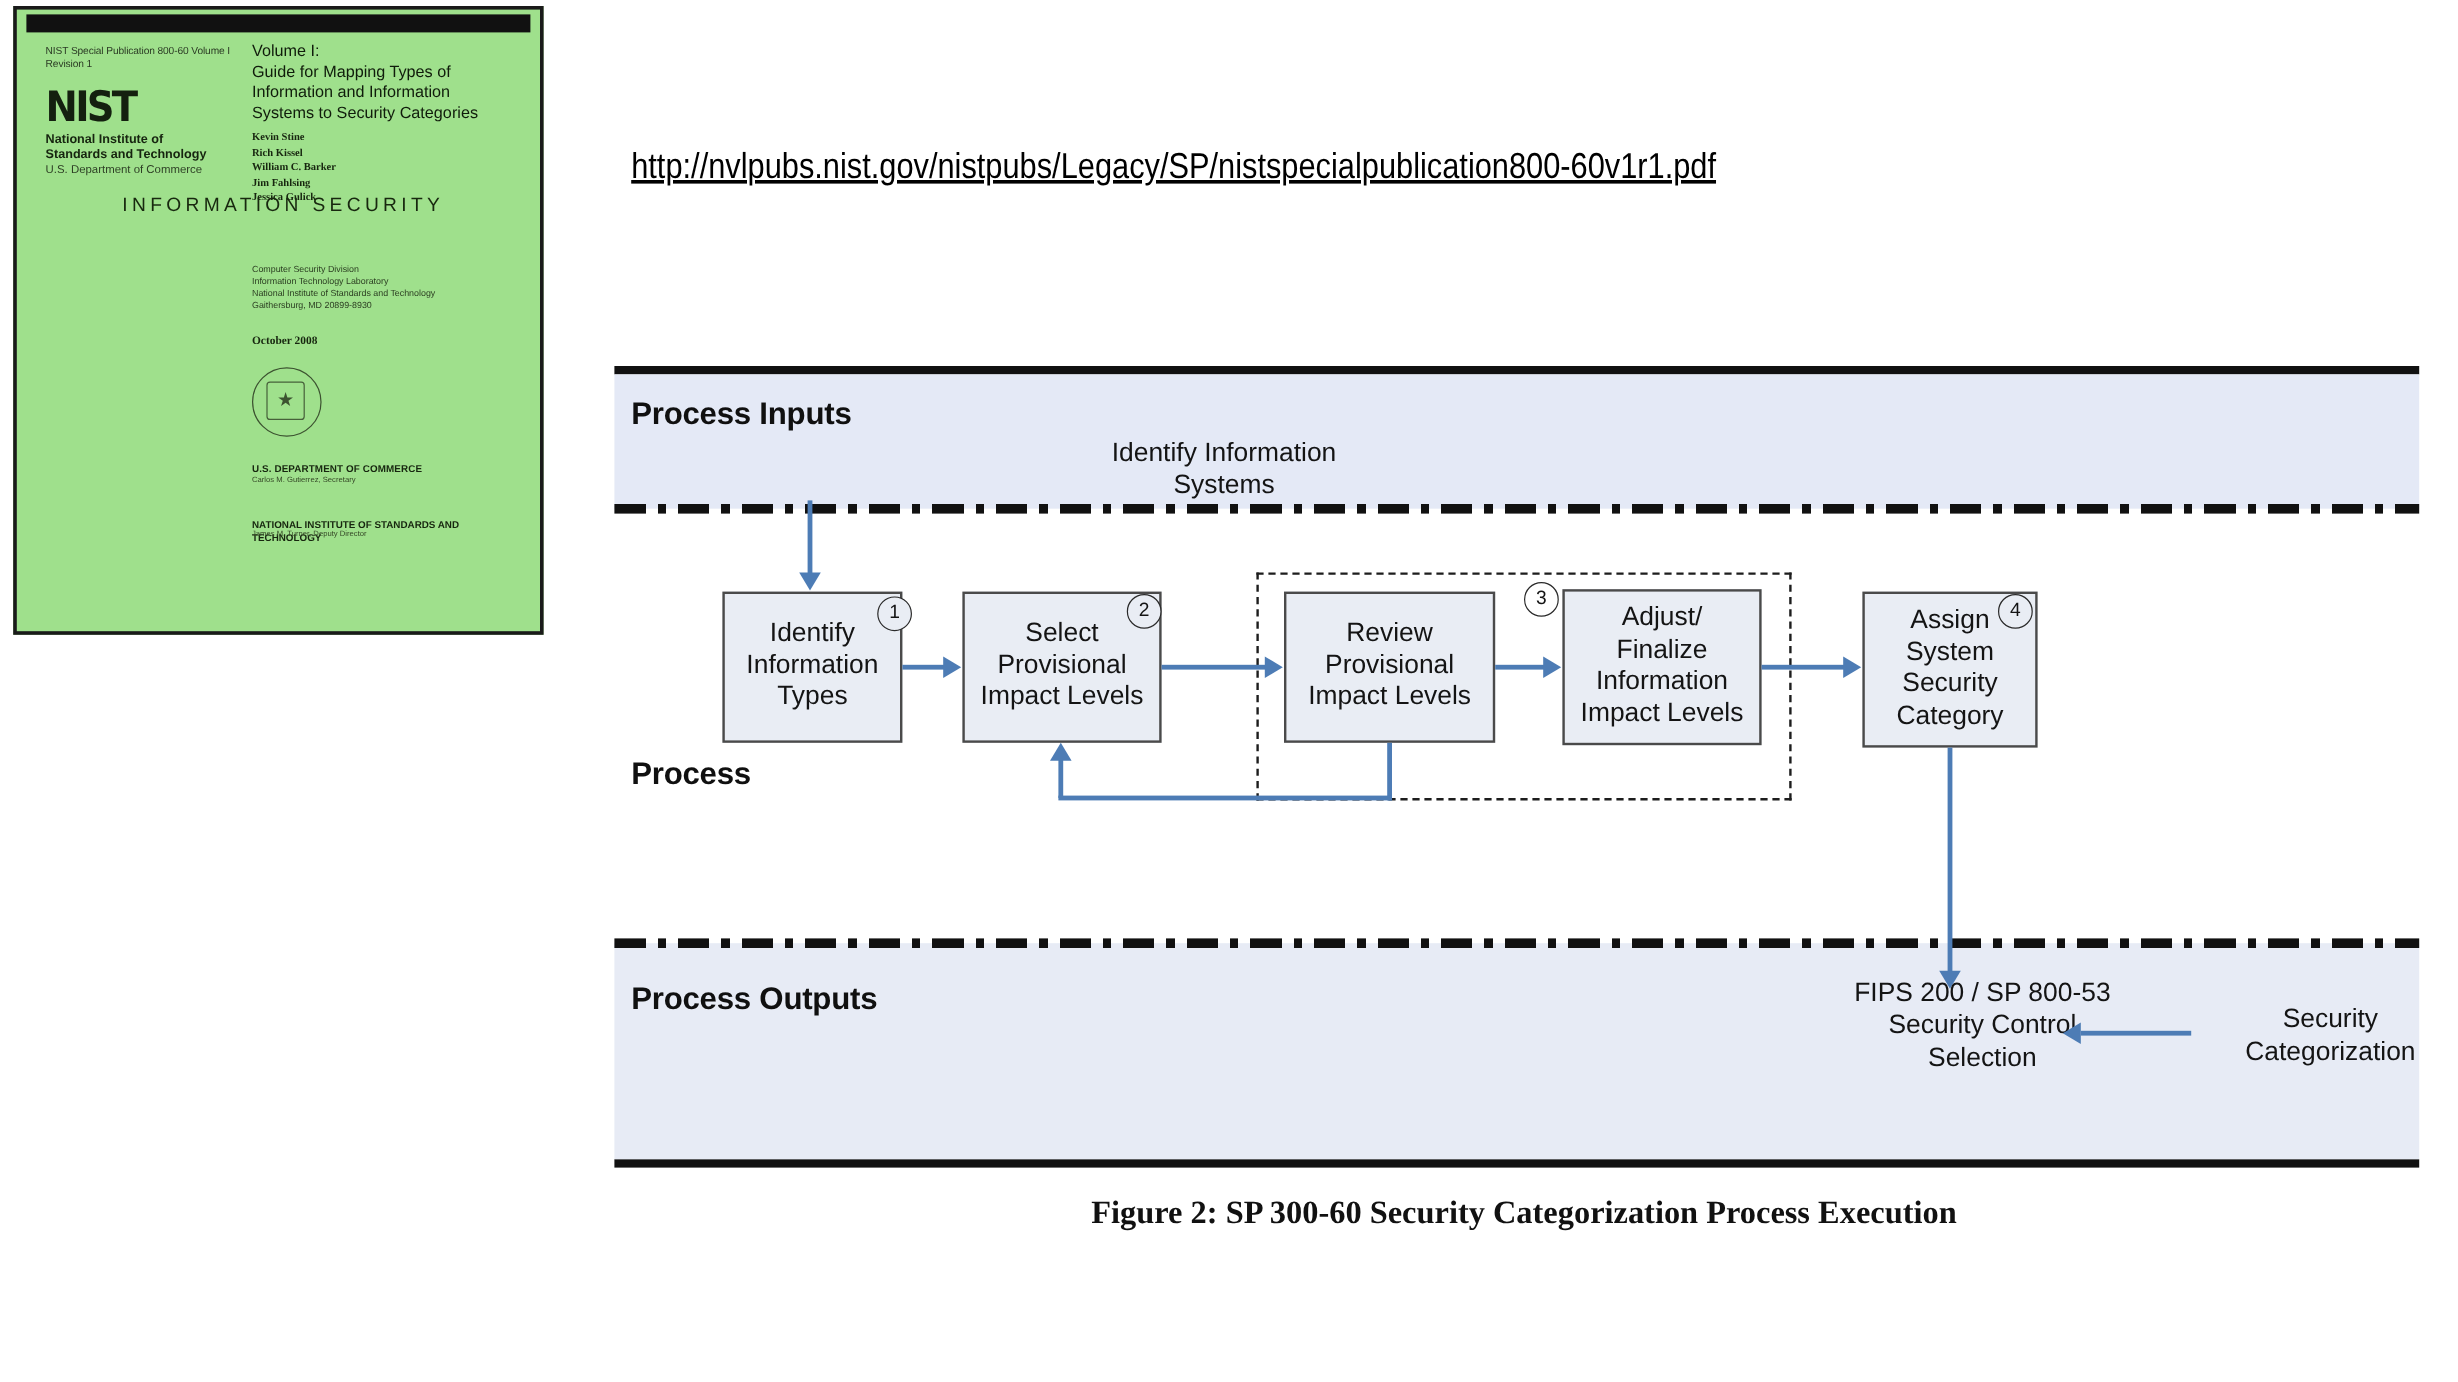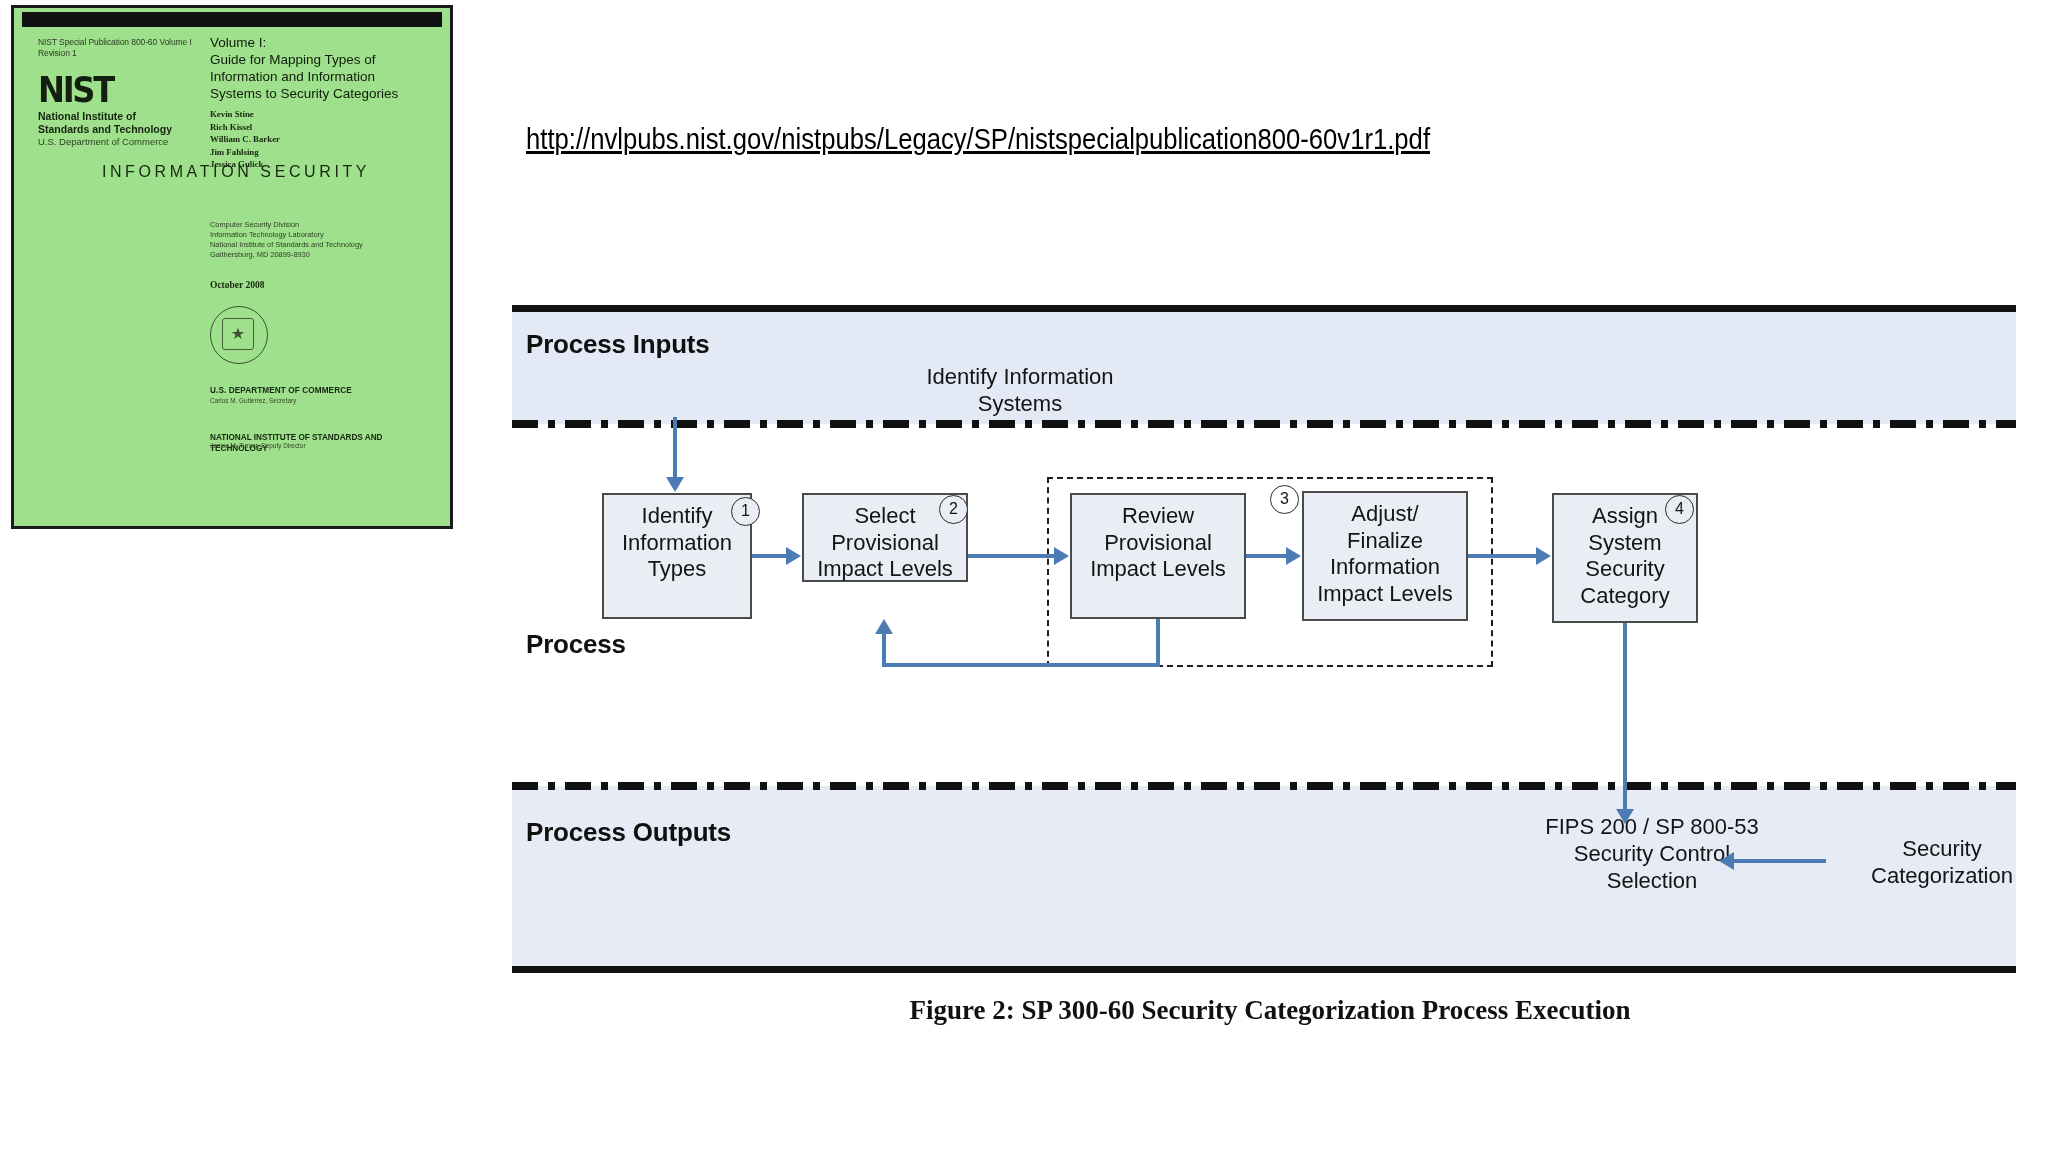--- a/index.html
+++ b/index.html
@@ -265,25 +265,25 @@
   
   .pbox {
     position: absolute;
     background: #e9edf4;
     border: 2px solid #4a4a4a;
     box-sizing: border-box;
     font-size: 22px;
     line-height: 26.5px;
     color: #141414;
     text-align: center;
-    padding-top: 8px;
+    padding-top: 19px;
     font-family: "Liberation Sans", sans-serif;
   }
   #box-1 { left: 90px;   top: 188px; width: 150px; height: 126px; }
-  #box-2 { left: 290px;  top: 188px; width: 166px; height: 89px; }
+  #box-2 { left: 290px;  top: 188px; width: 166px; height: 126px; }
   #box-3 { left: 558px;  top: 188px; width: 176px; height: 126px; }
   #box-4 { left: 790px;  top: 186px; width: 166px; height: 130px; padding-top: 8px;}
   #box-5 { left: 1040px; top: 188px; width: 146px; height: 130px; padding-top: 8px;}
 
   .step-num {
     position: absolute;
     width: 27px;
     height: 27px;
     border: 1.6px solid #2a2a2a;
     border-radius: 50%;

